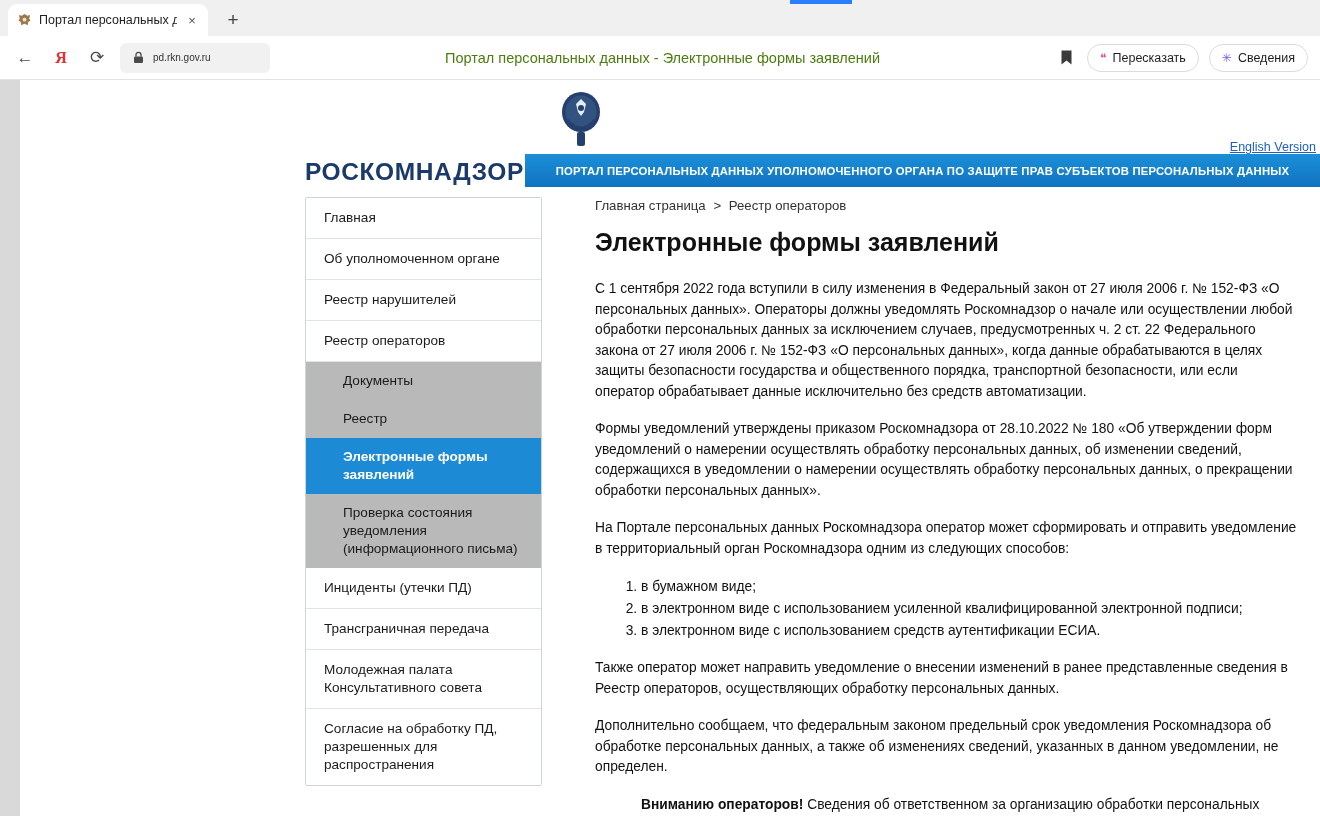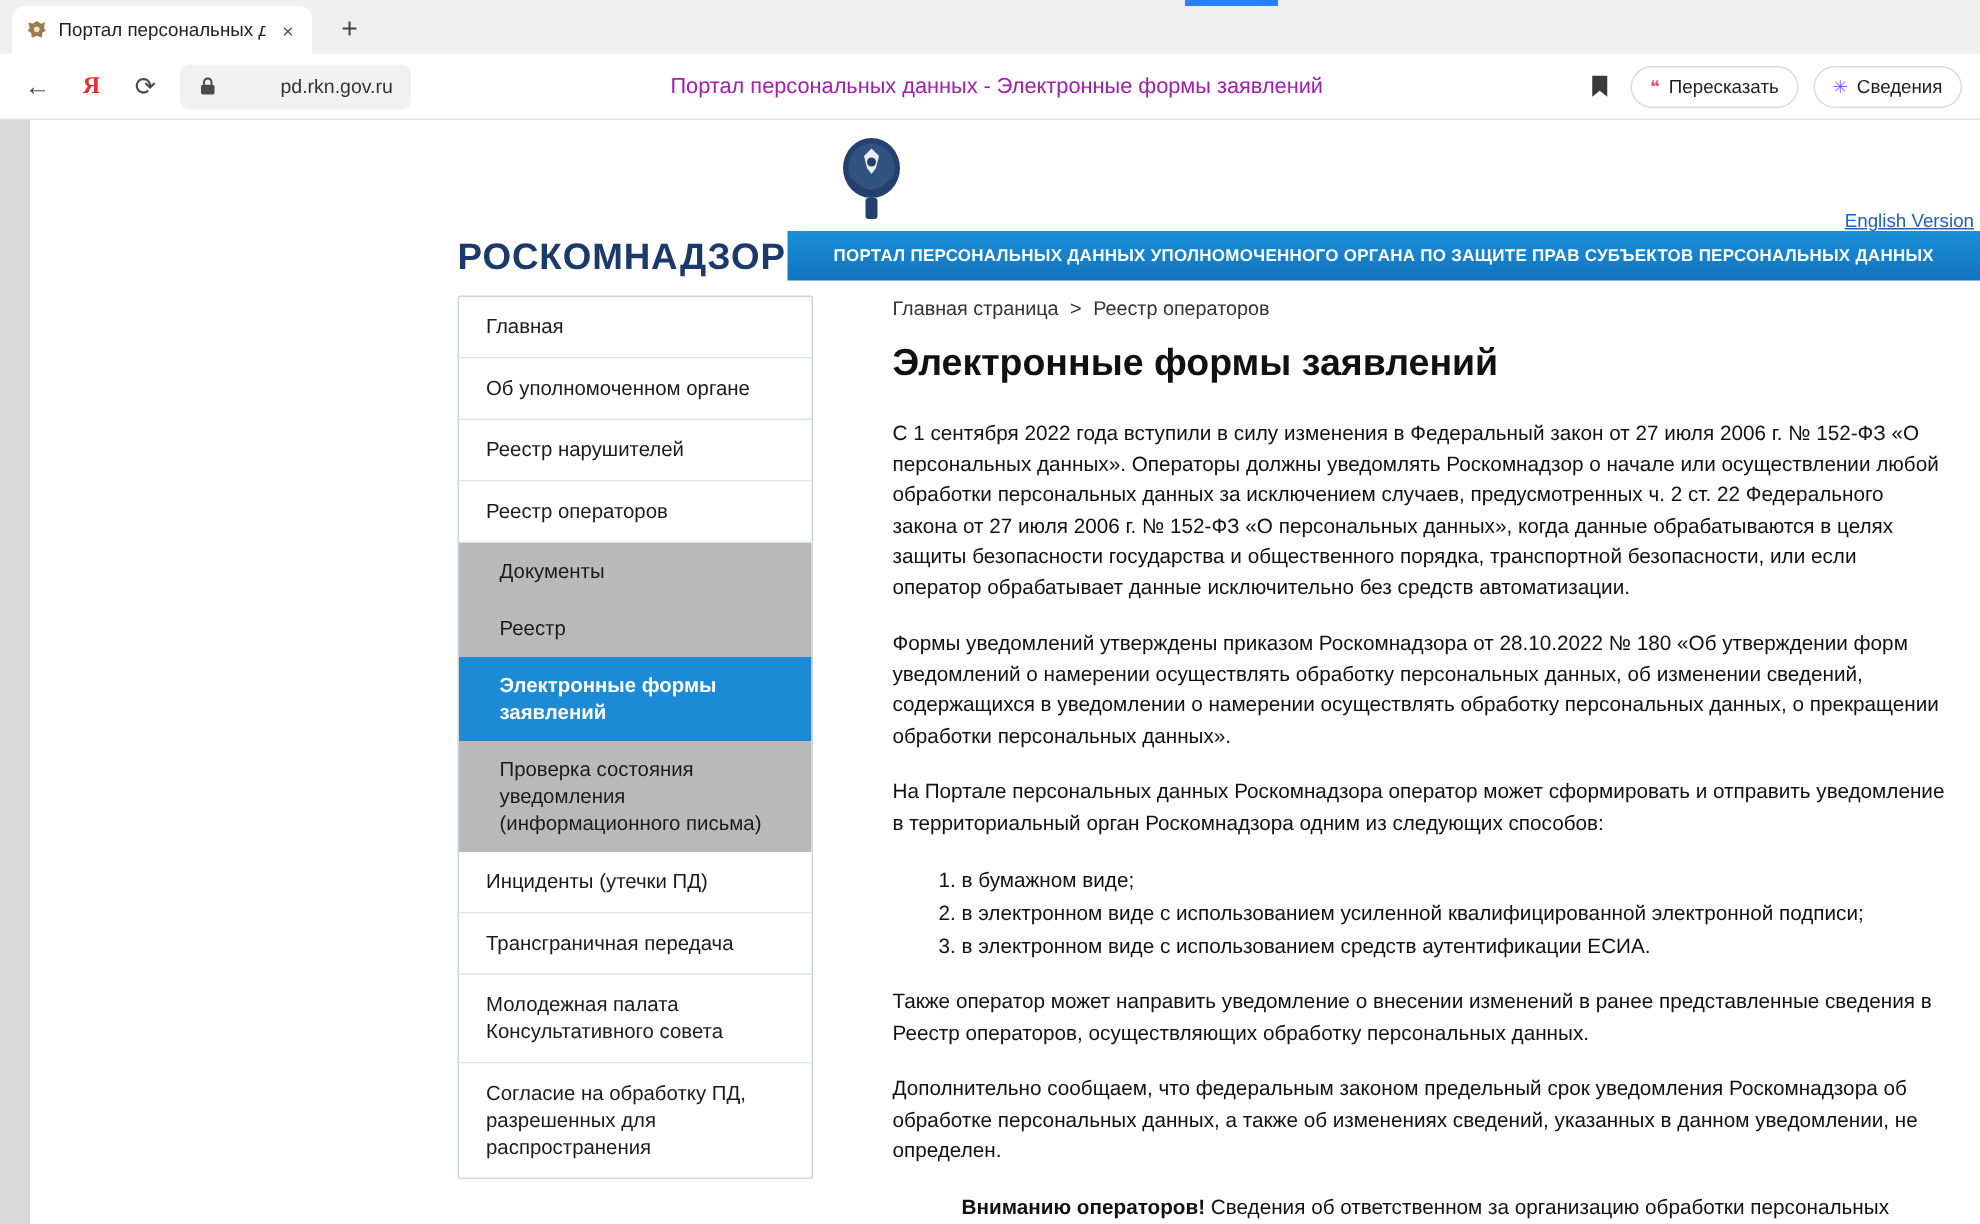--- a/index.html
+++ b/index.html
@@ -105,26 +105,26 @@
     height: 30px;
     padding: 0 12px 0 10px;
     flex: 0 0 auto;
     min-width: 150px;
   }
   .lock-icon {
     width: 16px; height: 16px;
     display: flex; align-items: center; justify-content: center;
     font-size: 11px; color: #555;
   }
-  .url-text { font-size: 13px; color: #333; margin-left: 34px; }
+  .url-text { font-size: 10px; color: #333; }
   .page-title-bar {
     flex: 1 1 auto;
     text-align: center;
     font-size: 14.5px;
-    color: #a21caf;
+    color: #4d7c0f;
     white-space: nowrap;
     overflow: hidden;
   }
   .tb-right { display: flex; align-items: center; gap: 10px; flex: 0 0 auto; }
   .bookmark-icon {
     width: 22px; height: 22px;
     display: flex; align-items: center; justify-content: center;
     color: #3a3a3a; font-size: 15px; cursor: pointer;
   }
   .pill {
@@ -236,21 +236,21 @@
     padding: 11px 14px 11px 18px;
     font-size: 13.6px;
     color: #1b1b1b;
     border-bottom: 1px solid #dfe3e7;
     line-height: 18px;
     cursor: pointer;
     background: #fff;
   }
   .menu-item:last-child { border-bottom: none; }
   .menu-item.sub {
-    padding-left: 27px;
+    padding-left: 37px;
     background: #b9b9b9;
     color: #1b1b1b;
     border-bottom: none;
     padding-top: 10px; padding-bottom: 10px;
   }
   .menu-item.sub.active {
     background: #1c8ad4;
     color: #ffffff;
     font-weight: bold;
   }

